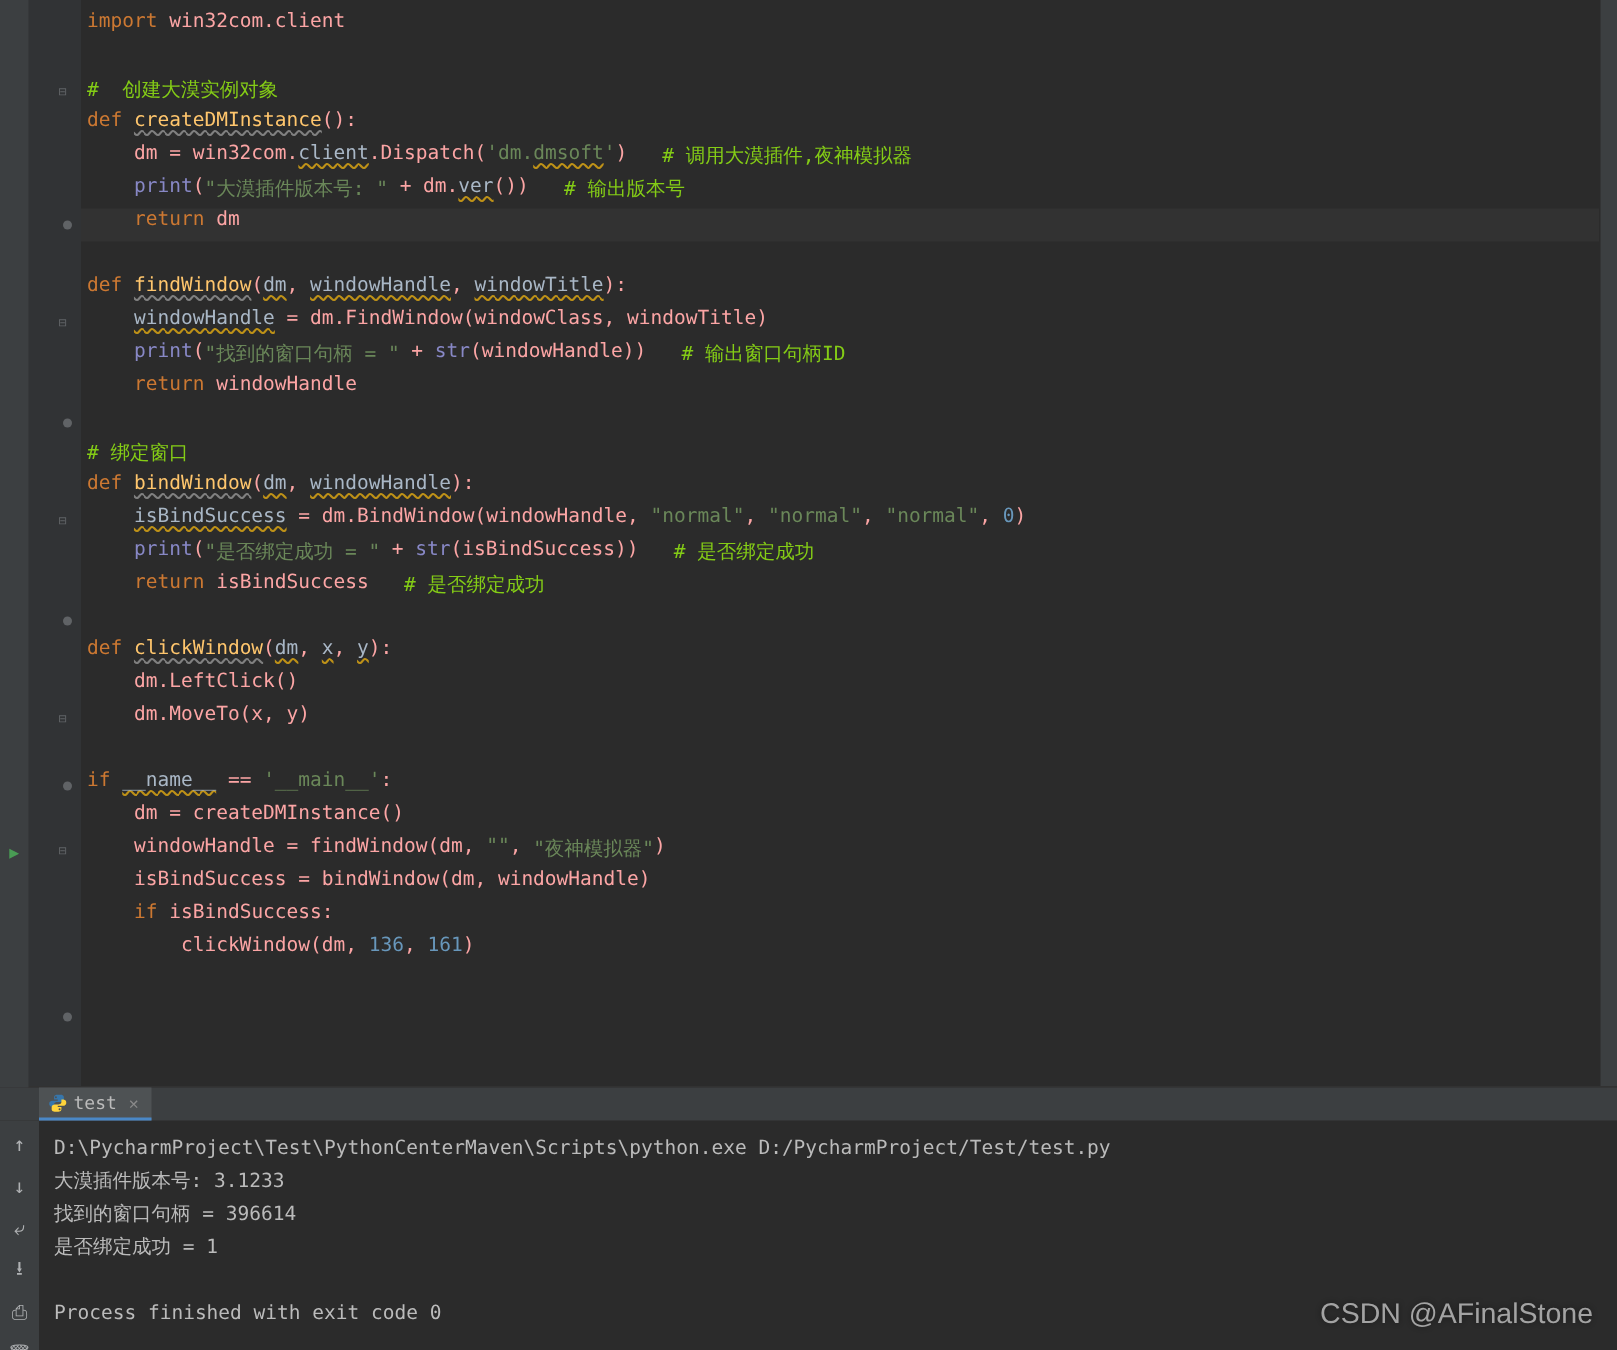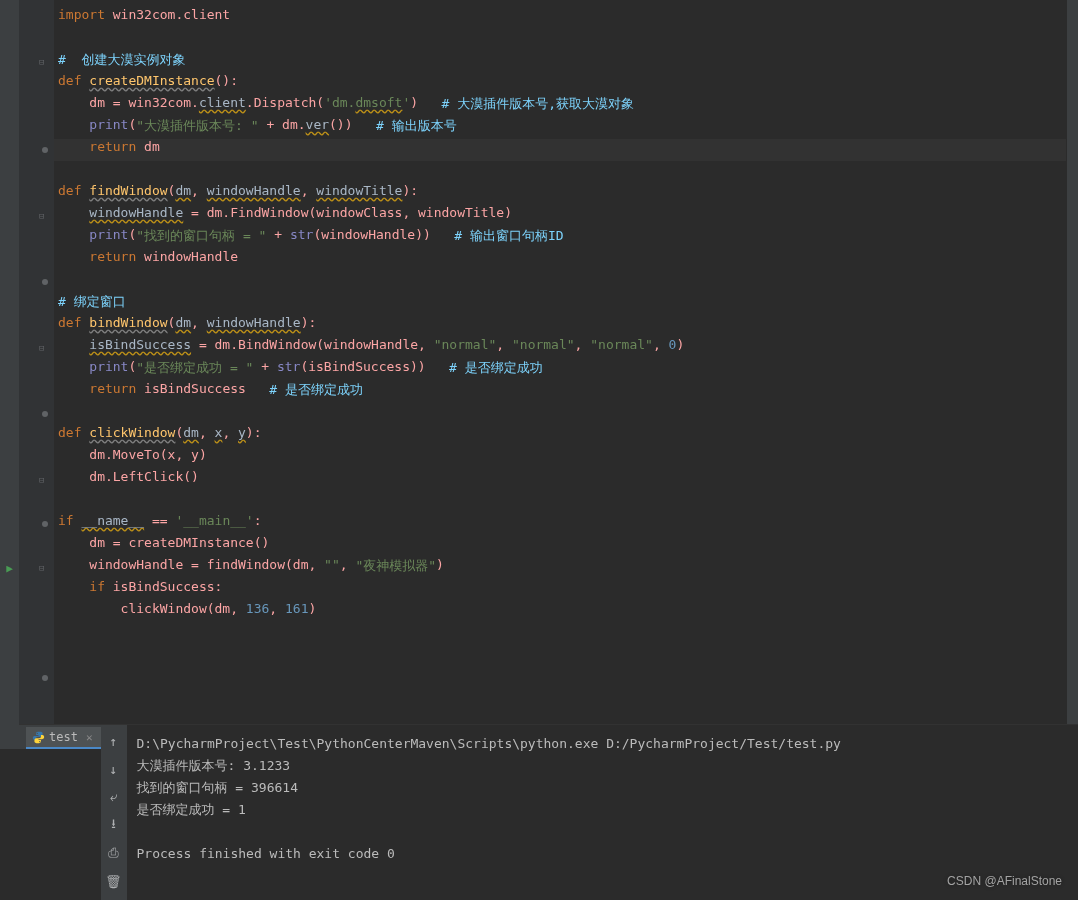--- a/index.html
+++ b/index.html
@@ -56,36 +56,36 @@
 .code-line {
   height: 22px;
   display: flex;
   white-space: pre;
   padding-left: 4px;
 }
 .highlight-line { background: #323232; }
 .kw { color: #cc7832; }
 .str { color: #6a8759; }
 .num { color: #6897bb; }
-.comment { color: #7dd3fc; }
+.comment { color: #84cc16; }
 .func { color: #ffc66d; }
 .param { color: #a9b7c6; }
 .builtin { color: #8888c6; }
 .underline { text-decoration: underline wavy #808080; text-underline-offset: 2px; }
 .warn { text-decoration: underline wavy #be9117; text-underline-offset: 2px; }
 .op { color: #fca5a5; }
 .scrollbar-right {
   width: 12px;
   background: #3c3f41;
   border-left: 1px solid #2b2b2b;
 }
 .console-area {
   height: 175px;
   display: flex;
-  flex-direction: row;
+  flex-direction: column;
   background: #2b2b2b;
 }
 .tab-bar {
   height: 24px;
   background: #3c3f41;
   display: flex;
   align-items: flex-end;
   padding-left: 26px;
 }
 .tab {
@@ -130,21 +130,21 @@
   line-height: 22px;
   white-space: pre;
   color: #bbbbbb;
   overflow: hidden;
 }
 .watermark {
   position: absolute;
   bottom: 12px;
   right: 16px;
   color: #b8b8b8;
-  font-size: 12px;
+  font-size: 19px;
   font-family: Arial, sans-serif;
   opacity: 0.85;
   text-shadow: 0 0 4px rgba(0,0,0,0.5);
 }
 .left-edge {
   width: 19px;
   background: #3c3f41;
 }
 .run-gutter {
   width: 19px;
@@ -253,42 +253,43 @@
         <div class="gutter-row">
           <span class="method-sep"></span>
         </div>
         <div class="gutter-row"></div>
       </div>
     <div class="code-area" id="code-area">
         <div class="code-line"><span class="kw">import </span><span class="op">win32com.client</span></div>
         <div class="code-line"></div>
         <div class="code-line"><span class="comment">#  创建大漠实例对象</span></div>
         <div class="code-line"><span class="kw">def </span><span class="func underline">createDMInstance</span><span class="op">():</span></div>
-        <div class="code-line"><span class="op">    dm = win32com.</span><span class="warn">client</span><span class="op">.Dispatch(</span><span class="str">'dm.</span><span class="str warn">dmsoft</span><span class="str">'</span><span class="op">)   </span><span class="comment"># 大漠插件版本号,获取大漠对象</span></div>
+        <div class="code-line"><span class="op">    dm = win32com.</span><span class="warn">client</span><span class="op">.Dispatch(</span><span class="str">'dm.</span><span class="str warn">dmsoft</span><span class="str">'</span><span class="op">)   </span><span class="comment"># 调用大漠插件,夜神模拟器</span></div>
         <div class="code-line"><span class="op">    </span><span class="builtin">print</span><span class="op">(</span><span class="str">"大漠插件版本号: "</span><span class="op"> + dm.</span><span class="warn">ver</span><span class="op">())   </span><span class="comment"># 输出版本号</span></div>
         <div class="code-line highlight-line"><span class="op">    </span><span class="kw">return </span><span class="op">dm</span></div>
         <div class="code-line"></div>
         <div class="code-line"><span class="kw">def </span><span class="func underline">findWindow</span><span class="op">(</span><span class="param warn">dm</span><span class="op">, </span><span class="param warn">windowHandle</span><span class="op">, </span><span class="param warn">windowTitle</span><span class="op">):</span></div>
         <div class="code-line"><span class="op">    </span><span class="warn">windowHandle</span><span class="op"> = dm.FindWindow(windowClass, windowTitle)</span></div>
         <div class="code-line"><span class="op">    </span><span class="builtin">print</span><span class="op">(</span><span class="str">"找到的窗口句柄 = "</span><span class="op"> + </span><span class="builtin">str</span><span class="op">(windowHandle))   </span><span class="comment"># 输出窗口句柄ID</span></div>
         <div class="code-line"><span class="op">    </span><span class="kw">return </span><span class="op">windowHandle</span></div>
         <div class="code-line"></div>
         <div class="code-line"><span class="comment"># 绑定窗口</span></div>
         <div class="code-line"><span class="kw">def </span><span class="func underline">bindWindow</span><span class="op">(</span><span class="param warn">dm</span><span class="op">, </span><span class="param warn">windowHandle</span><span class="op">):</span></div>
         <div class="code-line"><span class="op">    </span><span class="warn">isBindSuccess</span><span class="op"> = dm.BindWindow(windowHandle, </span><span class="str">"normal"</span><span class="op">, </span><span class="str">"normal"</span><span class="op">, </span><span class="str">"normal"</span><span class="op">, </span><span class="num">0</span><span class="op">)</span></div>
         <div class="code-line"><span class="op">    </span><span class="builtin">print</span><span class="op">(</span><span class="str">"是否绑定成功 = "</span><span class="op"> + </span><span class="builtin">str</span><span class="op">(isBindSuccess))   </span><span class="comment"># 是否绑定成功</span></div>
         <div class="code-line"><span class="op">    </span><span class="kw">return </span><span class="op">isBindSuccess   </span><span class="comment"># 是否绑定成功</span></div>
         <div class="code-line"></div>
         <div class="code-line"><span class="kw">def </span><span class="func underline">clickWindow</span><span class="op">(</span><span class="param warn">dm</span><span class="op">, </span><span class="param warn">x</span><span class="op">, </span><span class="param warn">y</span><span class="op">):</span></div>
+        <div class="code-line"><span class="op">    dm.LeftClick()</span></div>
         <div class="code-line"><span class="op">    dm.MoveTo(x, y)</span></div>
-        <div class="code-line"><span class="op">    dm.LeftClick()</span></div>
         <div class="code-line"></div>
         <div class="code-line"><span class="kw">if </span><span class="warn">__name__</span><span class="op"> == </span><span class="str">'__main__'</span><span class="op">:</span></div>
         <div class="code-line"><span class="op">    dm = createDMInstance()</span></div>
         <div class="code-line"><span class="op">    windowHandle = findWindow(dm, </span><span class="str">""</span><span class="op">, </span><span class="str">"夜神模拟器"</span><span class="op">)</span></div>
+        <div class="code-line"><span class="op">    isBindSuccess = bindWindow(dm, windowHandle)</span></div>
         <div class="code-line"><span class="op">    </span><span class="kw">if </span><span class="op">isBindSuccess:</span></div>
         <div class="code-line"><span class="op">        clickWindow(dm, </span><span class="num">136</span><span class="op">, </span><span class="num">161</span><span class="op">)</span></div>
         <div class="code-line"></div>
       </div>
     <div class="scrollbar-right"></div>
   </div>
 
   <div class="console-area">
     <div class="tab-bar">
       <div class="tab">

